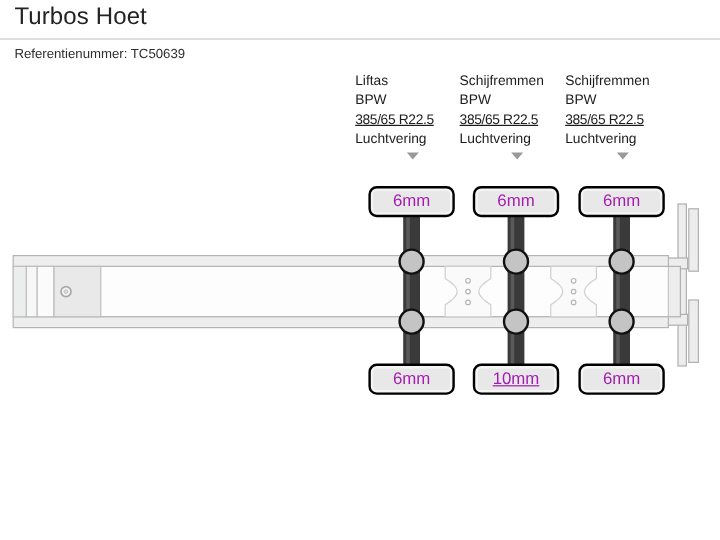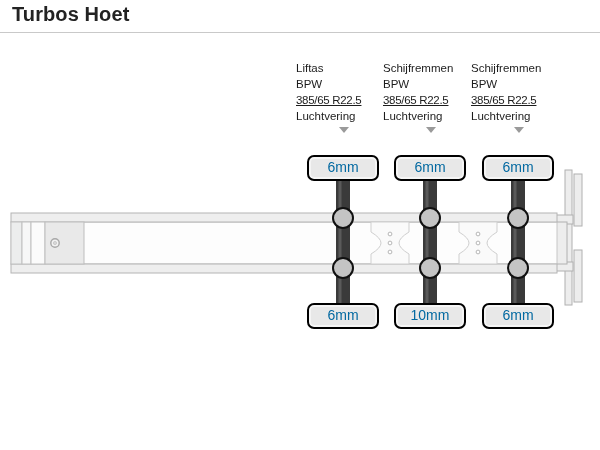--- a/index.html
+++ b/index.html
@@ -28,21 +28,21 @@
     width: 600px;
     height: 33px;
     border-bottom: 1px solid #c9c9c9;
     box-sizing: border-box;
   }
   #title {
     position: absolute;
     left: 12px;
     top: 3px;
     font-size: 20px;
-    font-weight: 700;
+    font-weight: 400;
     letter-spacing: 0.1px;
     color: #232323;
     white-space: nowrap;
   }
   #refline {
     position: absolute;
     left: 12px;
     top: 39px;
     font-size: 11px;
     color: #2e2e2e;
@@ -92,33 +92,34 @@
     width: 72px;
     height: 26px;
     box-sizing: border-box;
     border: 2.5px solid #000000;
     border-radius: 7px;
     background: #e8e8e8;
     box-shadow: inset 0 0 0 2px #f5f5f5;
     text-align: center;
     font-size: 14px;
     line-height: 21px;
-    color: #0369a1;
+    color: #a21caf;
   }
   .badge.top { top: 155px; }
   .badge.bottom { top: 303px; }
 </style>
 </head>
 <body>
 
 <div id="page">
 
   <div id="header">
     <div id="title">Turbos Hoet</div>
   </div>
+  <div id="refline">Referentienummer: TC50639</div>
 
   <div class="axle-labels" style="left:296px;">
     <span class="lbl">Liftas</span>
     <span class="lbl">BPW</span>
     <span class="lbl size">385/65 R22.5</span>
     <span class="lbl">Luchtvering</span>
     <span class="marker-tri"></span>
   </div>
 
   <div class="axle-labels" style="left:383px;">
@@ -200,16 +201,16 @@
       <circle cx="518" cy="218" r="10" fill="#c4c4c4" stroke="#111111" stroke-width="2"></circle>
       <circle cx="518" cy="268" r="10" fill="#c4c4c4" stroke="#111111" stroke-width="2"></circle>
     </g>
   </svg>
 
   <div class="badge top" style="left:307px;">6mm</div>
   <div class="badge top" style="left:394px;">6mm</div>
   <div class="badge top" style="left:482px;">6mm</div>
 
   <div class="badge bottom" style="left:307px;">6mm</div>
-  <div class="badge bottom" style="left:394px;">10mm</div>
+  <div class="badge bottom" style="left:394px;text-decoration:underline;">10mm</div>
   <div class="badge bottom" style="left:482px;">6mm</div>
 
 </div>
 
 </body></html>

